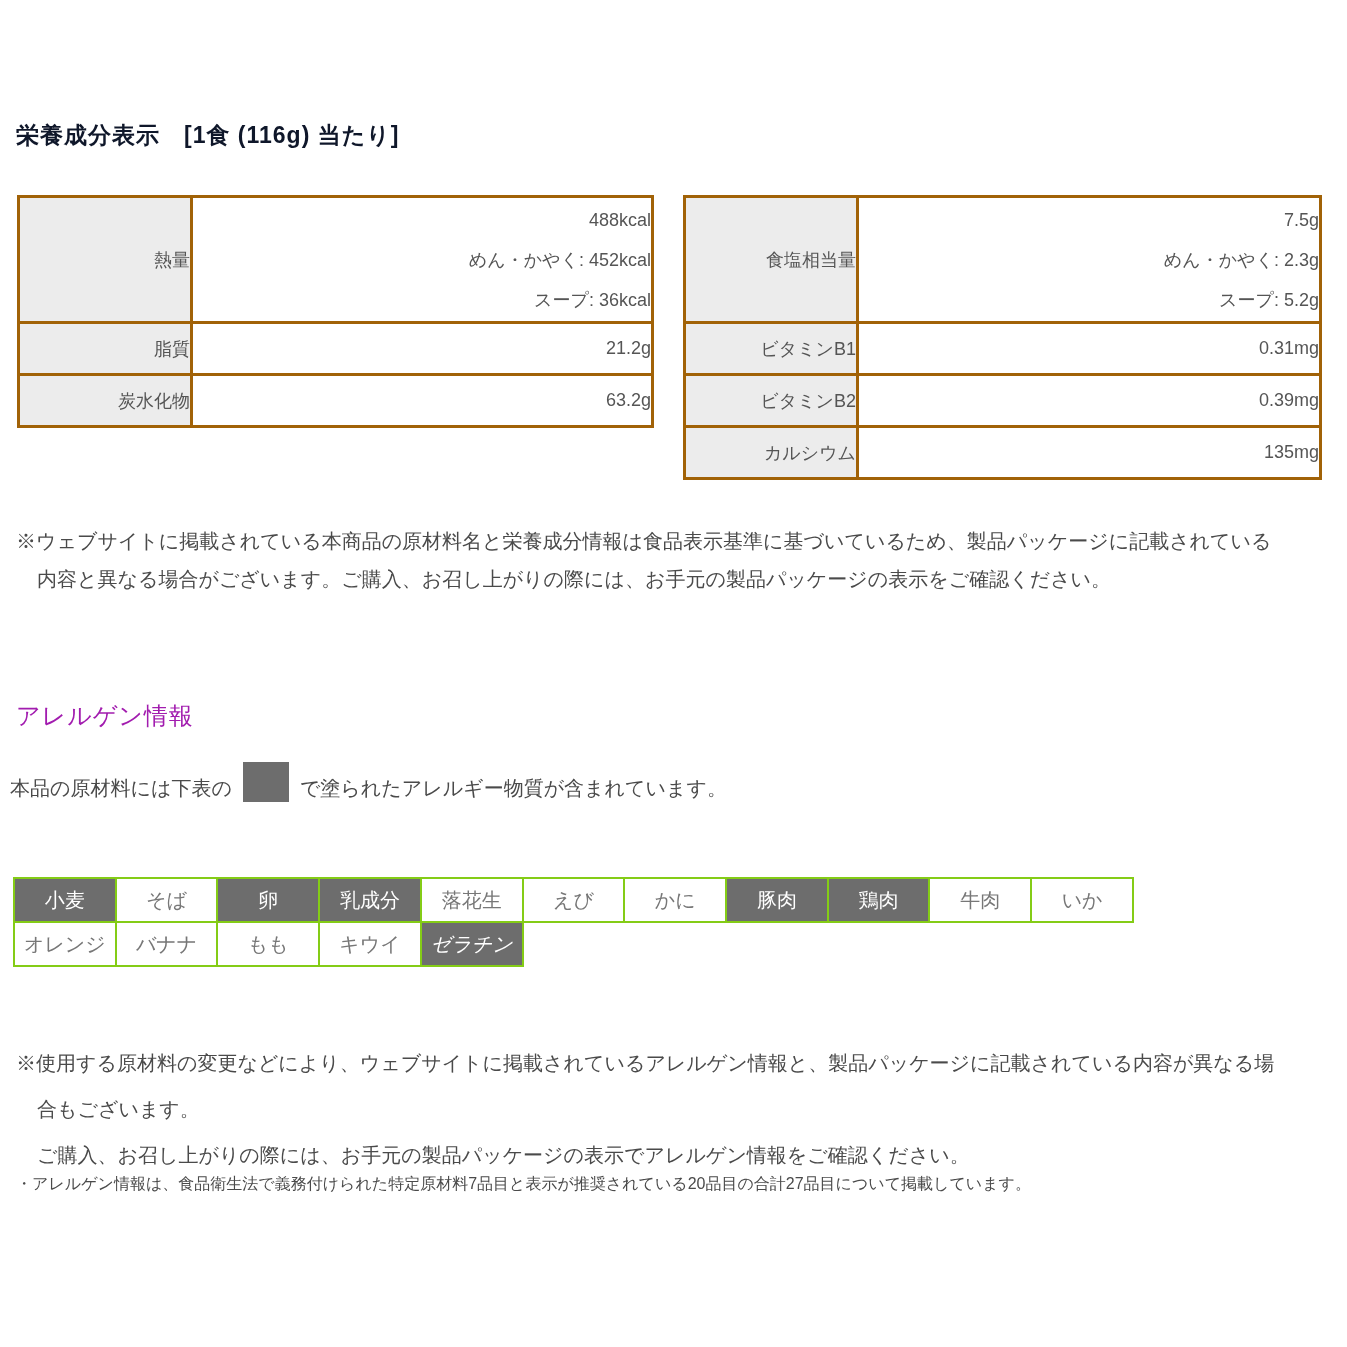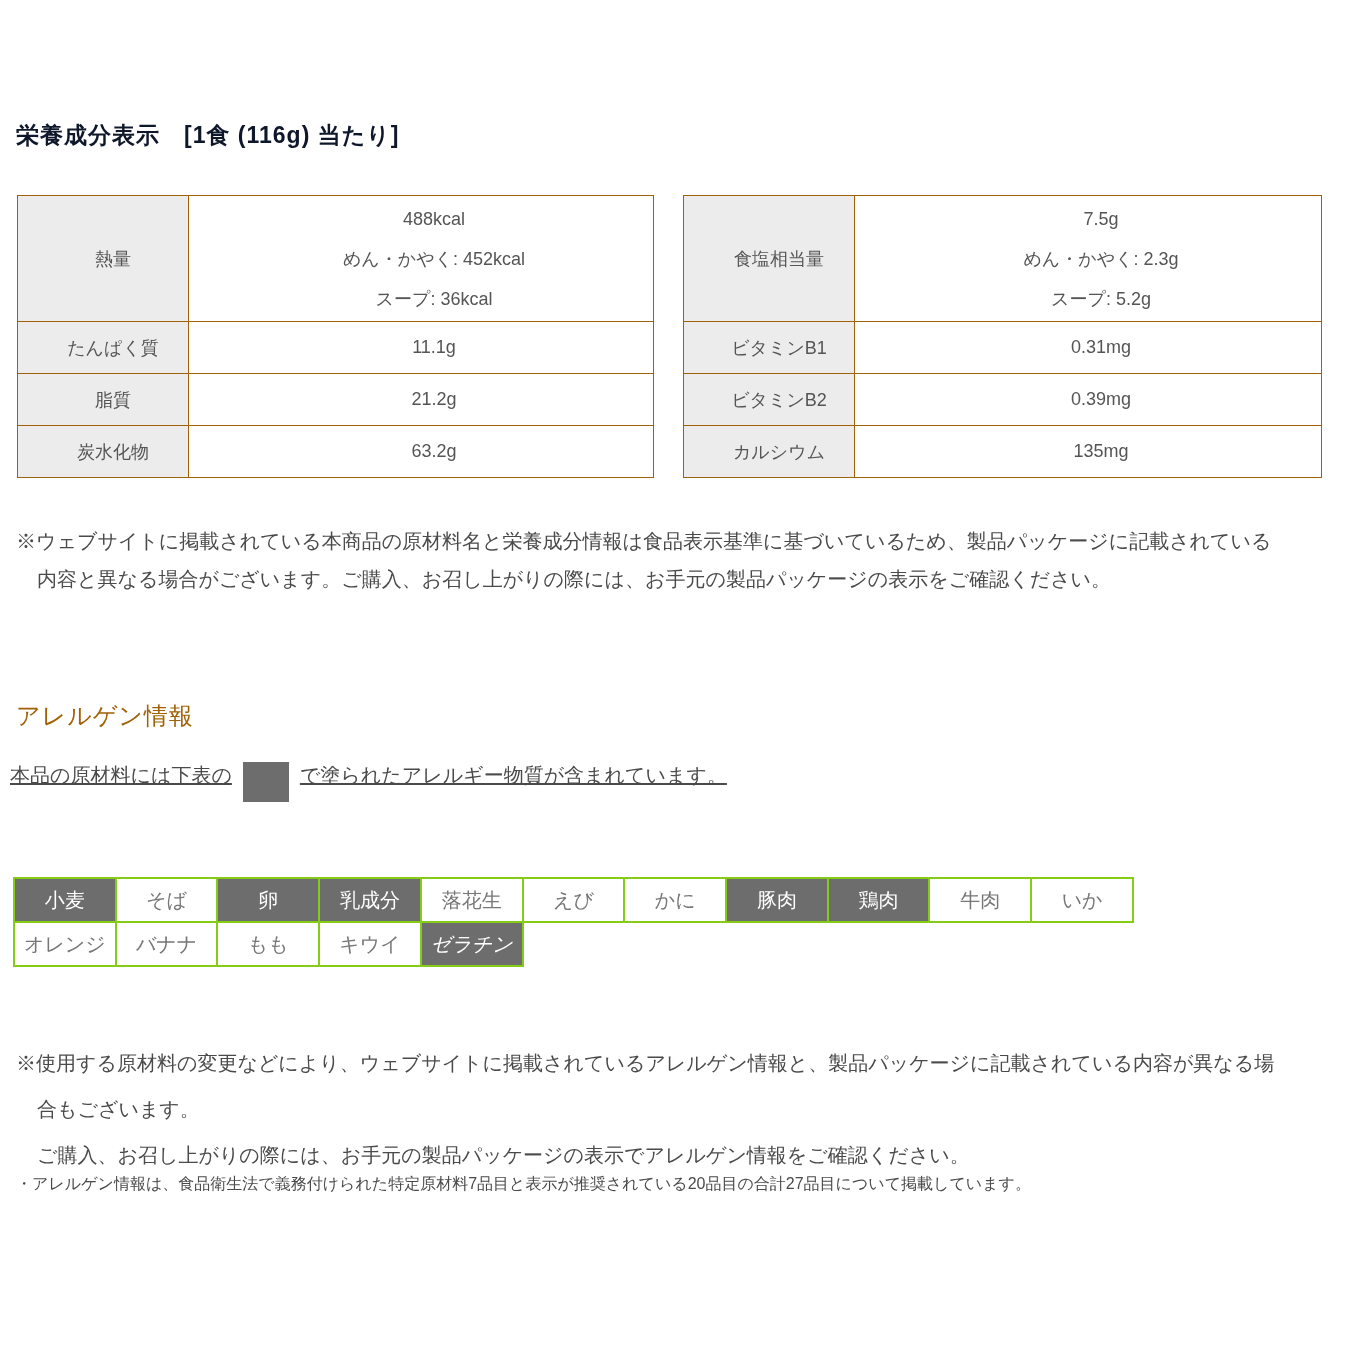--- a/index.html
+++ b/index.html
@@ -4,42 +4,42 @@
 <style>
   html,body { margin:0; padding:0; }
   body {
     width:1347px; height:1347px; background:#ffffff; overflow:hidden;
     position:relative; font-family:"Liberation Sans", sans-serif; color:#555;
   }
   .abs { position:absolute; }
 
   
   #page-title   { left:16px; top:120px; font-size:23px; font-weight:700; color:#0f172a; letter-spacing:1px; }
-  #allergen-title { left:16px; top:700px; font-size:24px; font-weight:400; color:#a16207; letter-spacing:1px; }
+  #allergen-title { left:16px; top:700px; font-size:24px; font-weight:400; color:#a21caf; letter-spacing:1px; }
 
   
   table.nutri { border-collapse:collapse; table-layout:fixed; font-size:18px; color:#555; background:#fff; }
-  .nutri th, .nutri td { border:1px solid #a16207; font-weight:400; text-align:center; vertical-align:middle; }
+  .nutri th, .nutri td { border:3px solid #a16207; font-weight:400; text-align:right; vertical-align:middle; }
   .nutri th { width:150px; background:#ececec; padding:0 0 0 20px; }
   .nutri td { padding:0 0 0 26px; background:#fff; }
   .nutri tr { height:52px; }
   .nutri tr.multi { height:126px; }
   .nutri .vline { line-height:40px; }
   #nutri-left  { left:17px;  top:195px; width:637px; }
   #nutri-right { left:683px; top:195px; width:639px; }
 
   
   .note { font-size:20px; color:#4a4a4a; }
   #nutri-note { left:16px; top:522px; width:1320px; line-height:38px; }
   #allergen-note { left:16px; top:1040px; width:1320px; line-height:46px; }
   .indent { padding-left:21px; }
   #allergen-count-note { left:16px; top:1174px; width:1320px; font-size:16px; color:#4a4a4a; }
 
   
-  #allergen-intro { left:10px; top:762px; display:flex; align-items:flex-start; font-size:20px; color:#4a4a4a;text-decoration:underline; }
+  #allergen-intro { left:10px; top:762px; display:flex; align-items:flex-end; font-size:20px; color:#4a4a4a; }
   .swatch { width:46px; height:40px; background:#6d6d6d; margin:0 11px; flex:none; }
 
   
   #allergen-table { left:13px; top:877px; }
   table.al { border-collapse:collapse; table-layout:fixed; width:1121px; font-size:20px; color:#777; }
   .al td { border:2px solid #84cc16; background:#fff; height:40px; text-align:center; vertical-align:middle;
            white-space:nowrap; overflow:hidden; }
   .al td.hl { background:#6d6d6d; color:#ffffff; }
   .al td.spacer { border:none; background:transparent; }
 </style>
@@ -50,24 +50,20 @@
 
 <table id="nutri-left" class="nutri abs">
   <tbody>
       <tr class="multi">
     <th>熱量</th>
     <td>
       <div class="vline">488kcal</div>
       <div class="vline">めん・かやく: 452kcal</div>
       <div class="vline">スープ: 36kcal</div>
     </td>
-  </tr>
-  <tr>
-    <th>たんぱく質</th>
-    <td>11.1g</td>
   </tr>
   <tr>
     <th>脂質</th>
     <td>21.2g</td>
   </tr>
   <tr>
     <th>炭水化物</th>
     <td>63.2g</td>
   </tr>
 </tbody>

